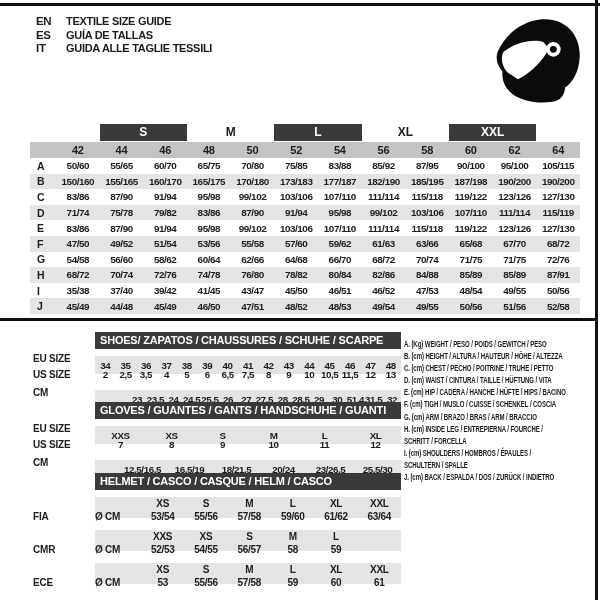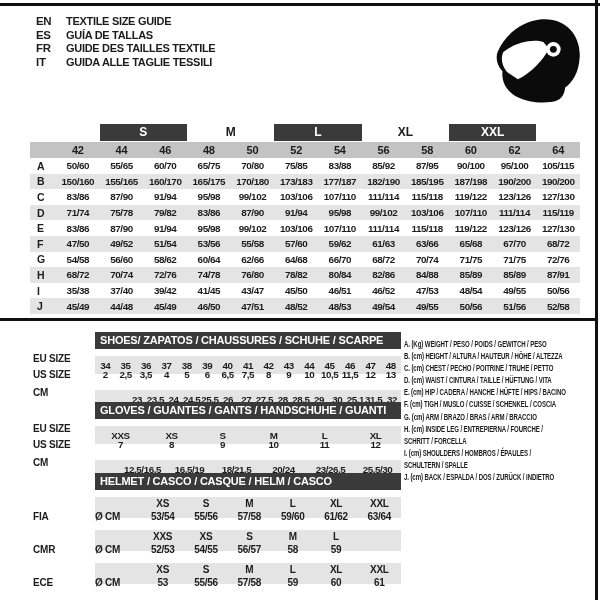--- a/index.html
+++ b/index.html
@@ -68,24 +68,20 @@
   <div class="lang-block">
       <div class="lang-row">
         <div class="lang-code">EN</div>
         <div class="lang-title">TEXTILE SIZE GUIDE</div>
       </div>
       <div class="lang-row">
         <div class="lang-code">ES</div>
         <div class="lang-title">GUÍA DE TALLAS</div>
       </div>
       <div class="lang-row">
-        <div class="lang-code">FR</div>
-        <div class="lang-title">GUIDE DES TAILLES TEXTILE</div>
-      </div>
-      <div class="lang-row">
         <div class="lang-code">IT</div>
         <div class="lang-title">GUIDA ALLE TAGLIE TESSILI</div>
       </div>
     </div>
 
   <div class="helmet-icon">
     <svg viewBox="0 0 110 100" width="100" height="102" aria-hidden="true">
       <path fill="#0b0b0b" d="M60,2 C86,0 103,19 102,43 C101,61 94,71 86,77 C85,86 81,92 70,93 C54,95 37,91 28,84 C20,78 16,69 17,59 C11,53 9,44 12,37 C22,16 40,4 60,2 Z"></path>
       <path fill="#ffffff" d="M18,38 C30,28 50,23 62,27 L68,34 C62,47 48,61 34,68 L22,60 C16,53 15,44 18,38 Z"></path>
       <circle cx="73" cy="35" r="8" fill="#ffffff"></circle>
@@ -319,21 +315,21 @@
           <div class="v-cell">24</div>
           <div class="v-cell">24,5</div>
           <div class="v-cell">25,5</div>
           <div class="v-cell">26</div>
           <div class="v-cell">27</div>
           <div class="v-cell">27,5</div>
           <div class="v-cell">28</div>
           <div class="v-cell">28,5</div>
           <div class="v-cell">29</div>
           <div class="v-cell">30</div>
-          <div class="v-cell">25,1</div>
+          <div class="v-cell">51,4</div>
           <div class="v-cell">31,5</div>
           <div class="v-cell">32</div>
         </div>
       </div>
     </div>
   <div class="bottom-table gloves">
       <div class="bar-head">GLOVES / GUANTES / GANTS / HANDSCHUHE / GUANTI</div>
       <div class="simple-row">
         <div class="side-label">EU SIZE</div>
         <div class="vals shade" style="grid-template-columns: repeat(6, 1fr);">

